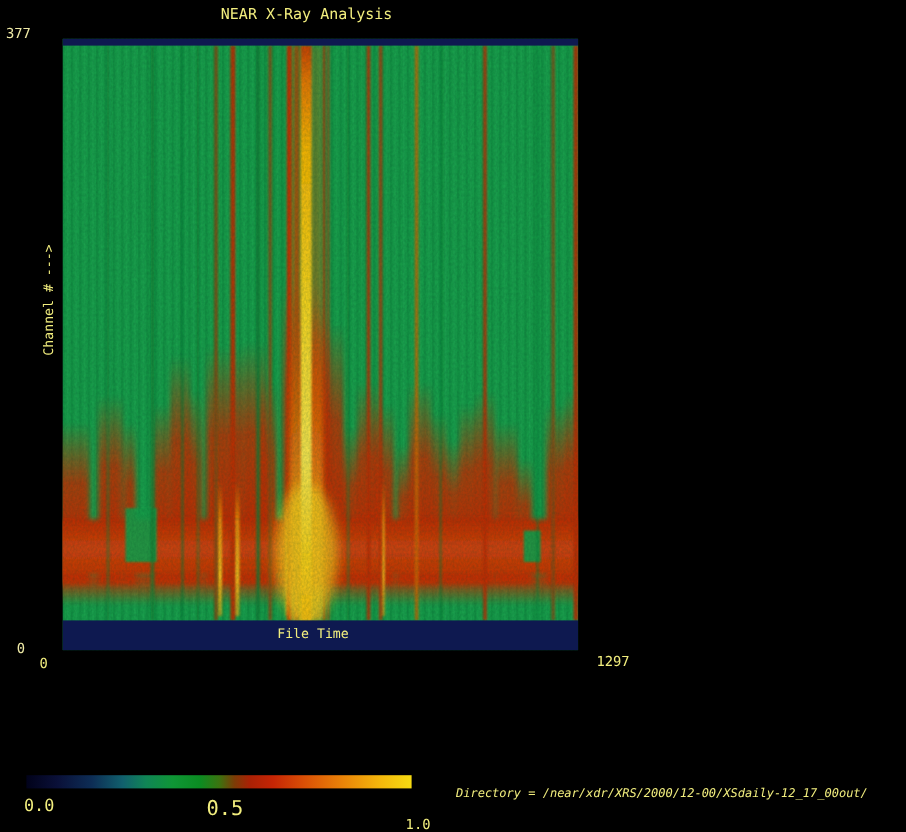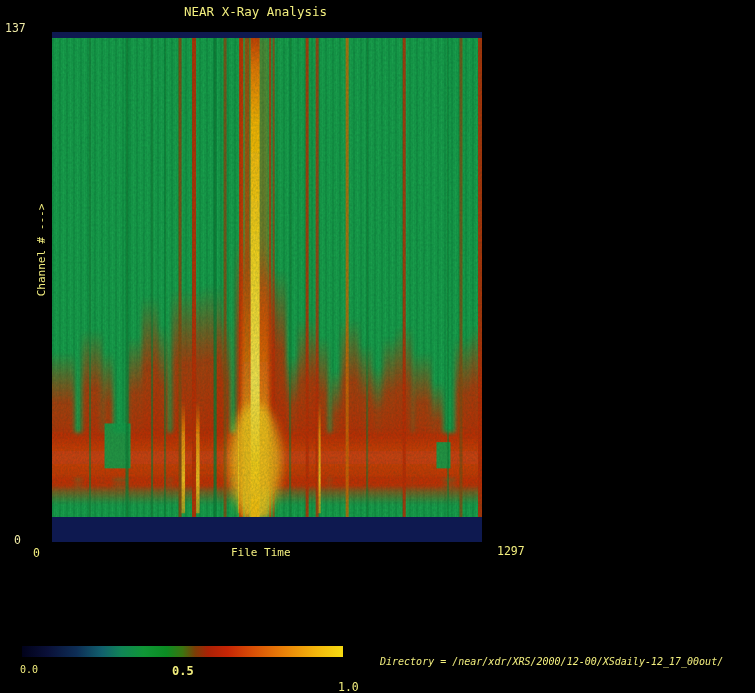--- a/index.html
+++ b/index.html
@@ -5,40 +5,40 @@
   html,body{margin:0;padding:0;background:#000;}
   .screen{position:relative;width:755px;height:693px;background:#000;overflow:hidden;
           font-family:"DejaVu Sans Mono","Liberation Mono",monospace;}
   .txt{position:absolute;color:#f2ee7e;white-space:pre;}
   .tick{position:absolute;color:#efeaa6;white-space:pre;}
   #app-title{left:184px;top:4px;font-size:12.5px;}
   #win-date{left:392px;top:6px;font-size:10.8px;}
   #ymax{left:5px;top:21px;font-size:11.5px;}
   #ymin{left:14px;top:533px;font-size:11.5px;}
   #xmin{left:33px;top:546px;font-size:11.5px;color:#f2ee7e;}
-  #xtitle{left:231px;top:546px;font-size:11px;}
+  #xtitle{left:231px;top:522px;font-size:11px;}
   #xmax{left:497px;top:544px;font-size:11.5px;color:#f2ee7e;}
   #ytitle{left:41px;top:250px;font-size:11px;transform:translate(-50%,-50%) rotate(-90deg);}
   .plot{position:absolute;left:52px;top:32px;width:430px;height:510px;overflow:hidden;}
   #cbar-label{left:22px;top:630px;font-size:11px;}
   #cbar{position:absolute;left:22px;top:646px;width:321px;height:11px;}
-  #cb0{left:20px;top:664px;font-size:10px;}
-  #cb5{left:172px;top:664px;font-size:12px;font-weight:bold;}
+  #cb0{left:20px;top:664px;font-size:14px;}
+  #cb5{left:172px;top:664px;font-size:17px;}
   #cb1{left:338px;top:680px;font-size:11.5px;}
   #info1{left:368px;top:636px;font-size:11px;}
   #info2{left:380px;top:656px;font-size:10px;font-style:italic;}
 </style>
 </head>
 <body>
 
 <div class="screen">
 
   <div class="txt" id="app-title">NEAR X-Ray Analysis</div>
 
-  <div class="tick" id="ymax">137</div>
+  <div class="tick" id="ymax">377</div>
   <div class="tick" id="ymin">0</div>
   <div class="txt" id="ytitle">Channel # ---&gt;</div>
 
   <div class="plot">
     <svg id="spec" width="430" height="510" viewBox="0 0 430 510">
         <defs>
           <linearGradient id="flameG" x1="0" y1="0" x2="0" y2="1">
             <stop offset="0" stop-color="#c82c02" stop-opacity="0"></stop>
             <stop offset="0.38" stop-color="#c82c02" stop-opacity="0.85"></stop>
             <stop offset="0.75" stop-color="#c82c02" stop-opacity="1"></stop>

